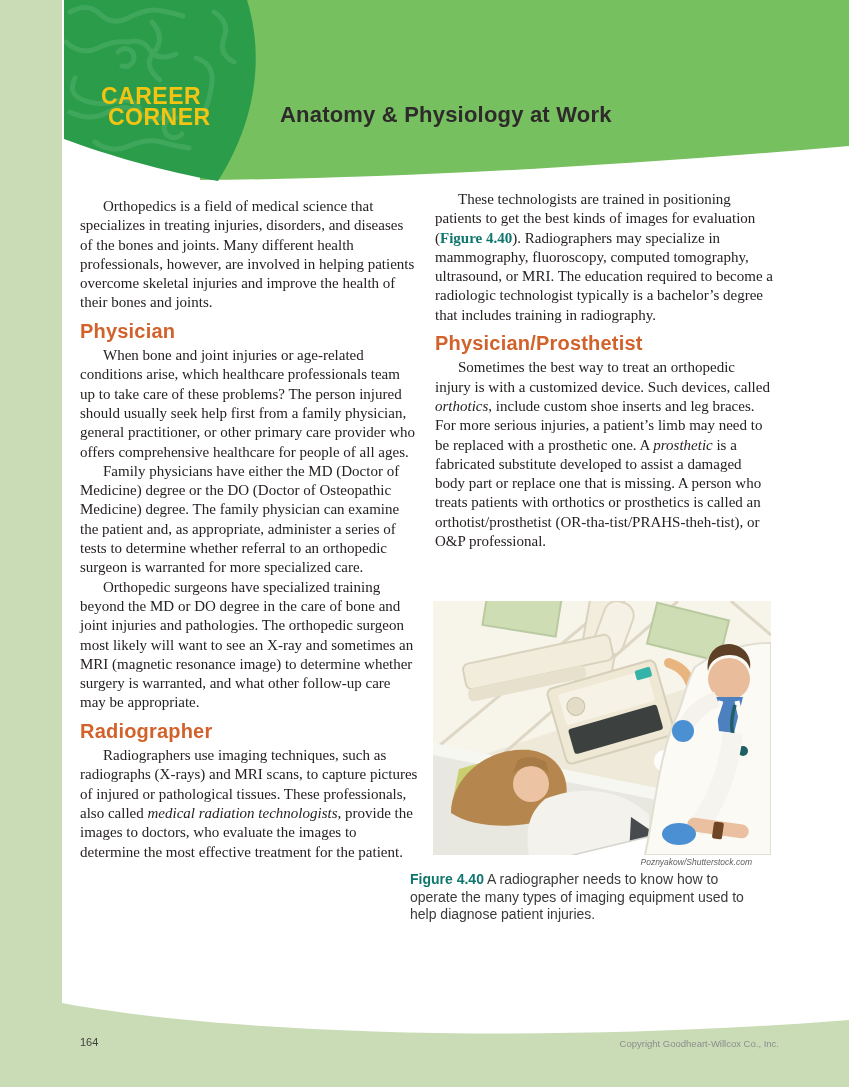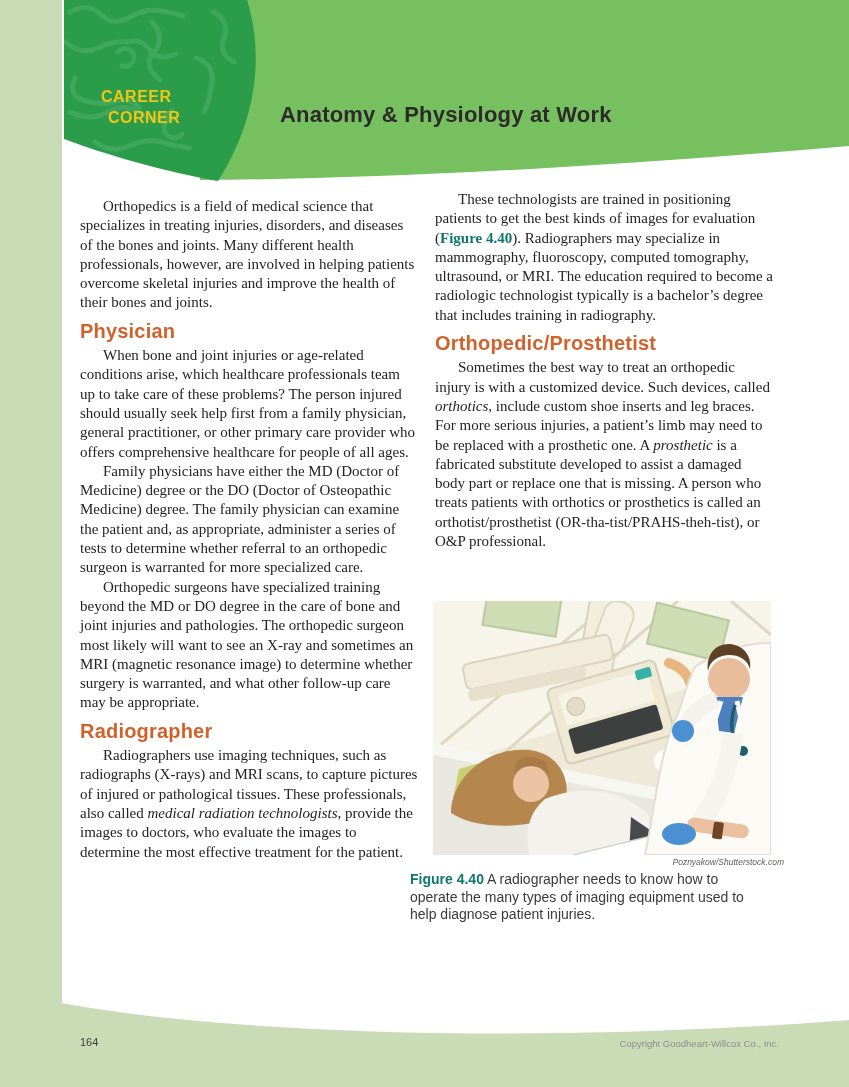--- a/index.html
+++ b/index.html
@@ -5,21 +5,21 @@
   html,body{margin:0;padding:0;}
   body{
     width:849px;height:1087px;position:relative;overflow:hidden;
     background:#c9dcb6;
     font-family:"Liberation Serif", serif;
   }
   .bg-svg{position:absolute;left:0;top:0;}
   .badge{
     position:absolute;left:101px;top:86px;
     font-family:"Liberation Sans", sans-serif;font-weight:bold;
-    font-size:16px;line-height:21px;letter-spacing:.5px;
+    font-size:23px;line-height:21px;letter-spacing:.5px;
     color:#f4c412;
   }
   .badge .l2{margin-left:7px;}
   .title{
     position:absolute;left:280px;top:102px;margin:0;
     font-family:"Liberation Sans", sans-serif;font-weight:bold;
     font-size:22px;color:#2e2a2b;letter-spacing:.2px;
   }
   .col{
     position:absolute;width:338px;top:190px;
@@ -31,21 +31,21 @@
   .sec{
     font-family:"Liberation Sans", sans-serif;font-weight:bold;
     font-size:20px;color:#d2622b;margin:9px 0 5px 0;letter-spacing:.2px;
   }
   .ital{font-style:italic;text-align:center;}
   .figref{color:#0f766e;font-weight:bold;}
   .photo-wrap{
     position:absolute;left:433px;top:601px;width:338px;height:254px;
   }
   .credit{
-    position:absolute;left:446px;top:857px;width:338px;text-align:right;
+    position:absolute;left:414px;top:857px;width:338px;text-align:right;
     font-family:"Liberation Sans", sans-serif;font-style:italic;
     font-size:8.5px;color:#5f5f5f;
   }
   .caption{
     position:absolute;left:410px;top:871px;width:338px;margin:0;
     font-family:"Liberation Sans", sans-serif;
     font-size:14px;line-height:17.5px;color:#3a3a3a;
   }
   .caption .figref{font-family:"Liberation Sans", sans-serif;}
   .footer-page{
@@ -95,21 +95,21 @@
   <h2 class="sec">Physician</h2>
   <p>When bone and joint injuries or age-related conditions arise, which healthcare professionals team up to take care of these problems? The person injured should usually seek help first from a family physician, general practitioner, or other primary care provider who offers comprehensive healthcare for people of all ages.</p>
   <p>Family physicians have either the MD (Doctor of Medicine) degree or the DO (Doctor of Osteopathic Medicine) degree. The family physician can examine the patient and, as appropriate, administer a series of tests to determine whether referral to an orthopedic surgeon is warranted for more specialized care.</p>
   <p>Orthopedic surgeons have specialized training beyond the MD or DO degree in the care of bone and joint injuries and pathologies. The orthopedic surgeon most likely will want to see an X-ray and sometimes an MRI (magnetic resonance image) to determine whether surgery is warranted, and what other follow-up care may be appropriate.</p>
   <h2 class="sec">Radiographer</h2>
   <p><span>Radiographers use imaging techniques, such as radiographs (X-rays) and MRI scans, to capture pictures of injured or pathological tissues. These professionals, also called </span><span class="ital">medical radiation technologists</span><span>, provide the images to doctors, who evaluate the images to determine the most effective treatment for the patient.</span></p>
 </div>
 
 <div class="col col-right">
   <p><span>These technologists are trained in positioning patients to get the best kinds of images for evaluation (</span><span class="figref">Figure 4.40</span><span>). Radiographers may specialize in mammography, fluoroscopy, computed tomography, ultrasound, or MRI. The education required to become a radiologic technologist typically is a bachelor’s degree that includes training in radiography.</span></p>
-  <h2 class="sec">Orthopedic/Prosthetist</h2>
+  <h2 class="sec">Physician/Prosthetist</h2>
   <p><span>Sometimes the best way to treat an orthopedic injury is with a customized device. Such devices, called </span><span class="ital">orthotics</span><span>, include custom shoe inserts and leg braces. For more serious injuries, a patient’s limb may need to be replaced with a prosthetic one. A </span><span class="ital">prosthetic</span><span> is a fabricated substitute developed to assist a damaged body part or replace one that is missing. A person who treats patients with orthotics or prosthetics is called an orthotist/prosthetist (OR-tha-tist/PRAHS-theh-tist), or O&amp;P professional.</span></p>
 </div>
 
 <div class="photo-wrap">
   <svg width="338" height="254" viewBox="0 0 338 254">
     <defs>
         <clipPath id="ph">
           <rect width="338" height="254"></rect>
         </clipPath>
       </defs>

